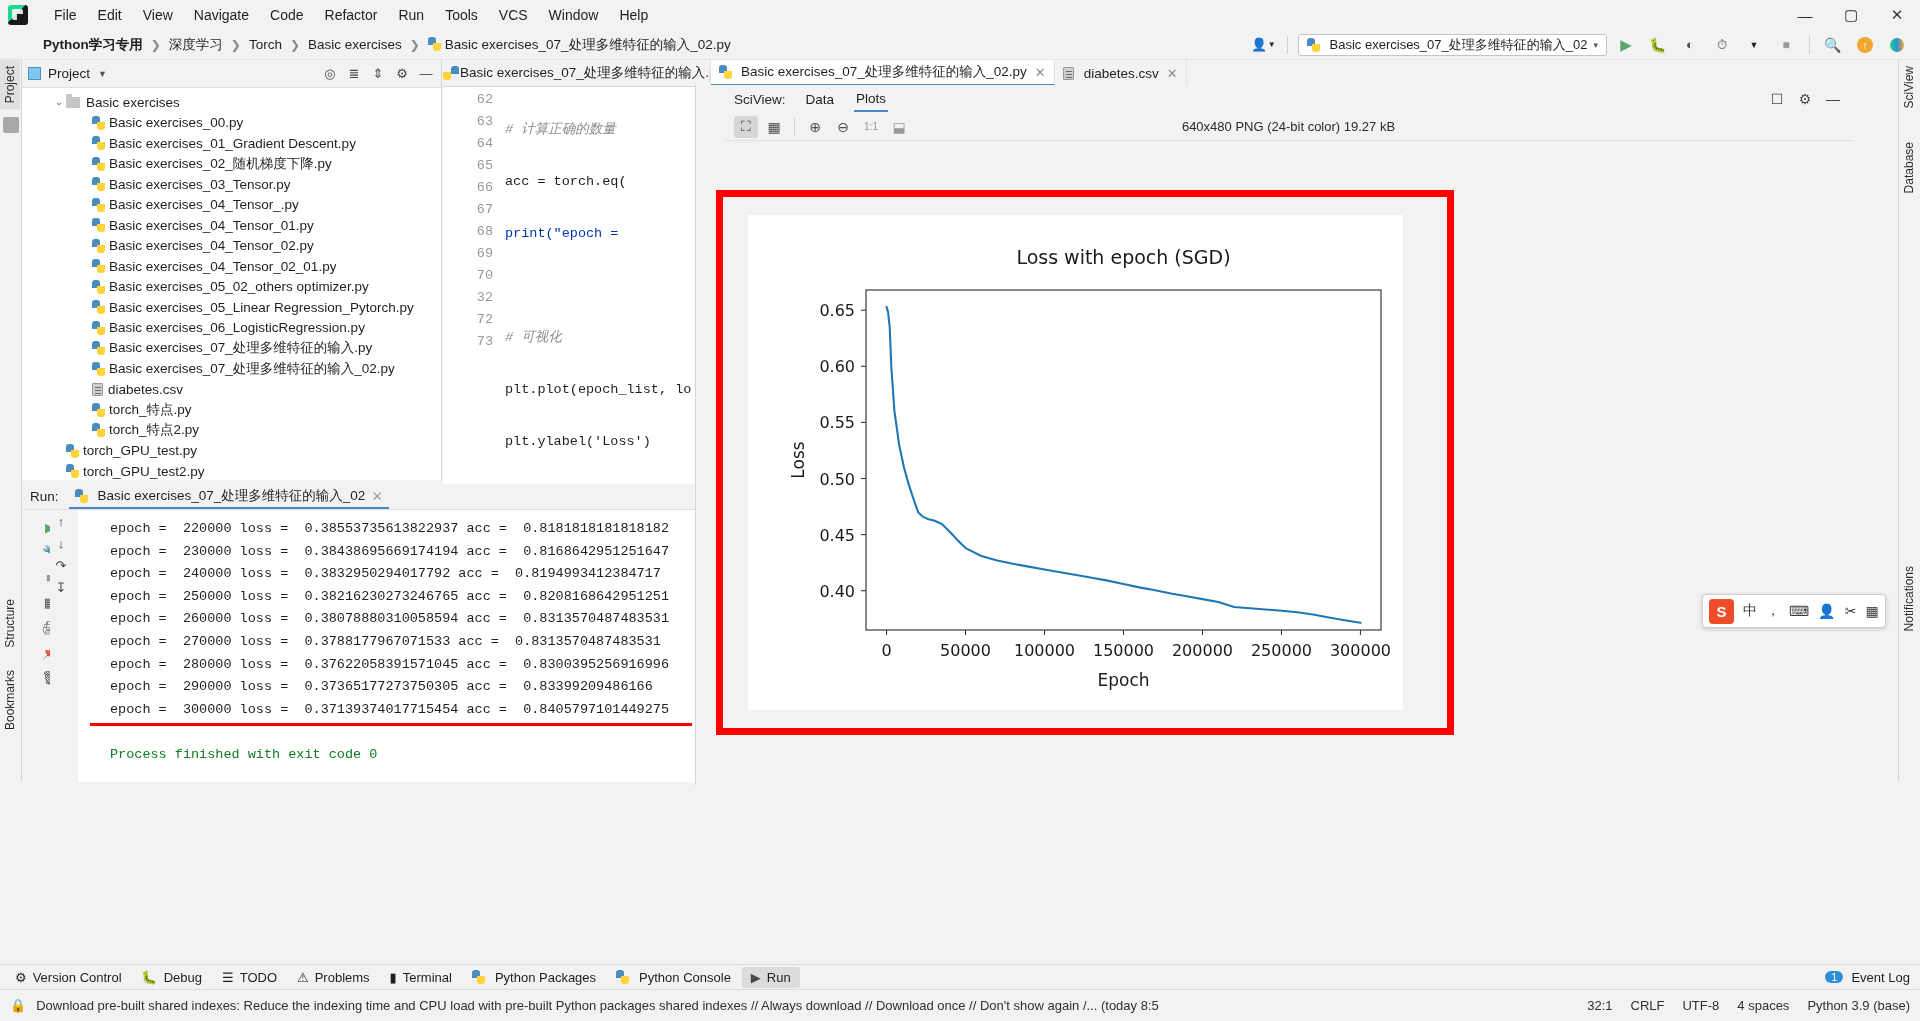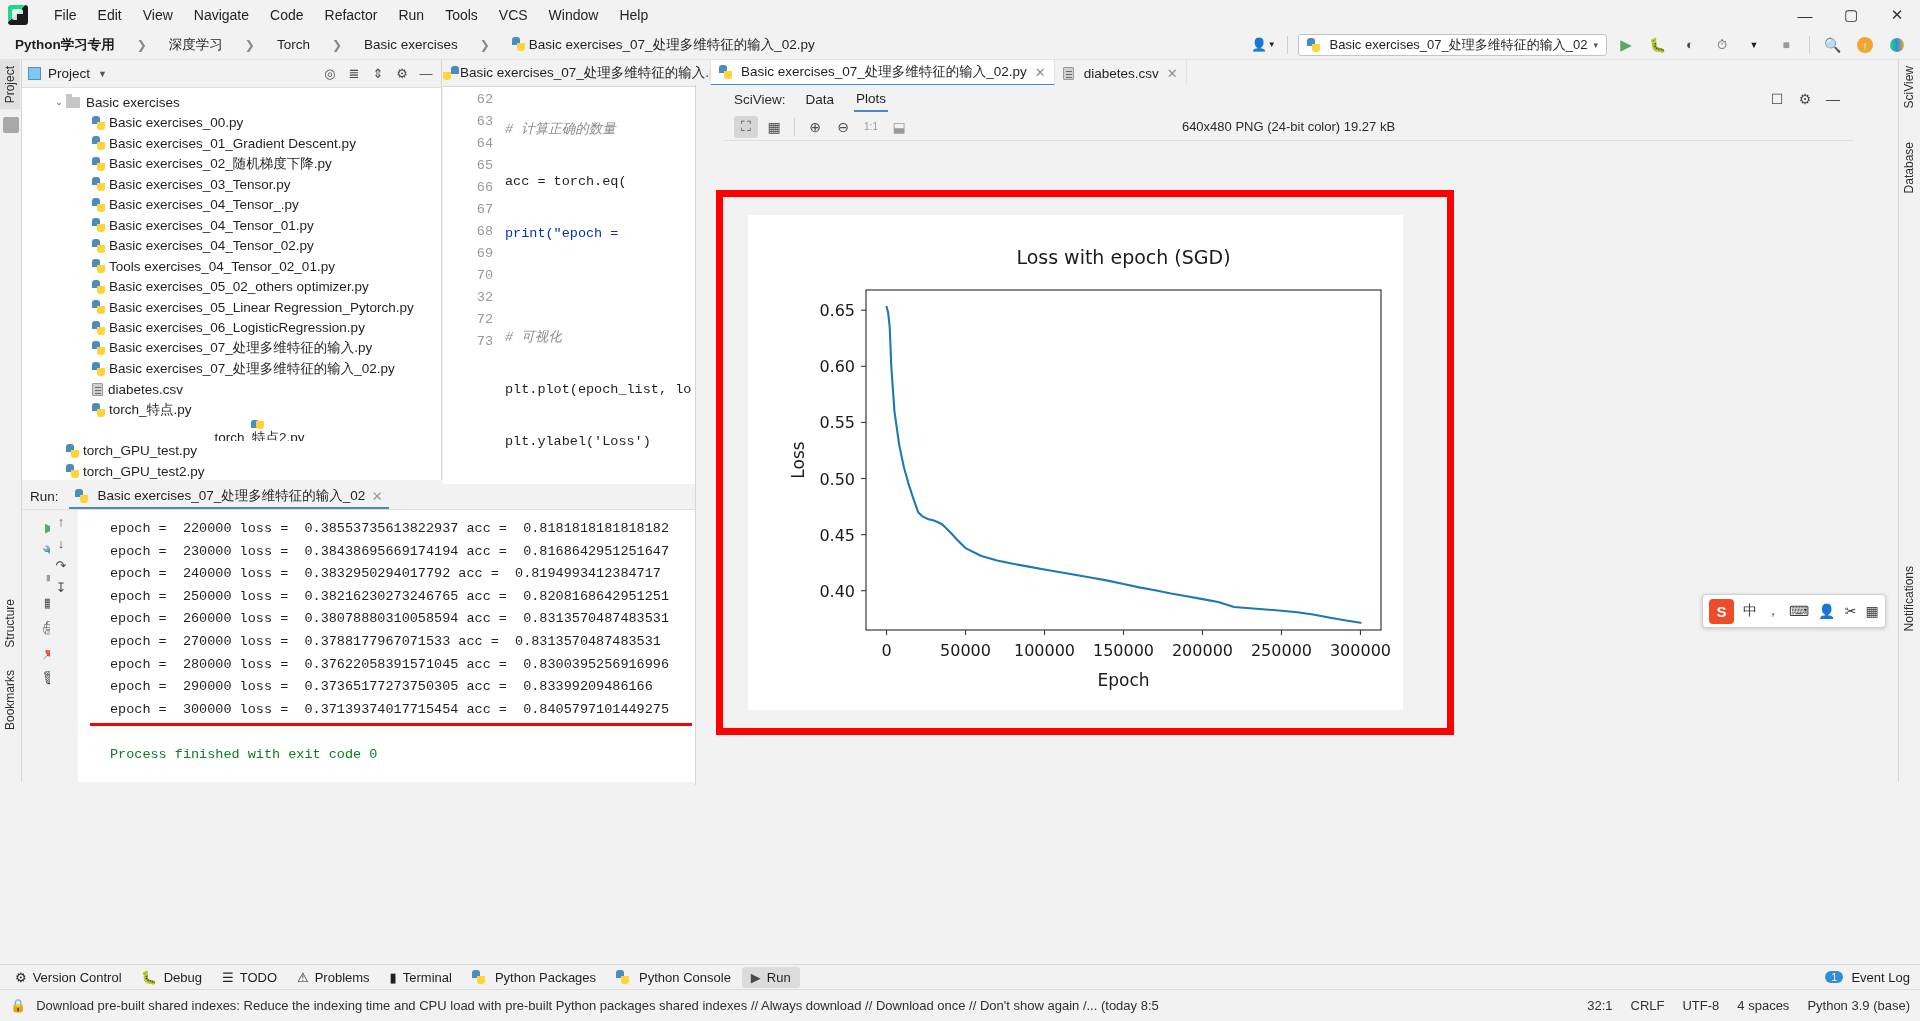--- a/index.html
+++ b/index.html
@@ -37,21 +37,21 @@
   .win-buttons { position:absolute; right:0; top:0; height:30px; display:flex; }
   .win-btn { width:46px; height:30px; display:flex; align-items:center; justify-content:center;
              font-size:15px; color:#333; }
 
   
   .navbar {
     position:absolute; left:0; top:30px; width:1920px; height:30px;
     background:#f2f2f2; display:flex; align-items:center; padding-left:12px;
     border-bottom:1px solid #e3e3e3;
   }
-  .crumbs { display:flex; align-items:center; gap:16px; font-size:13.5px; }
+  .crumbs { display:flex; align-items:center; gap:2px; font-size:13.5px;margin-left:28px; }
   .crumb { padding:2px 3px; white-space:nowrap; }
   .crumb.bold { font-weight:bold; }
   .crumb-sep { color:#8a8a8a; padding:0 3px; font-size:12px; }
   .pyicon {
     width:13px;height:14px;display:inline-block;position:relative;margin-right:4px;vertical-align:-2px;
   }
   .pyicon::before{content:"";position:absolute;left:0;top:0;width:8px;height:8px;background:#4b8bbe;border-radius:3px 3px 0 0;}
   .pyicon::after{content:"";position:absolute;right:0;bottom:0;width:8px;height:8px;background:#ffd43b;border-radius:0 0 3px 3px;}
   .csvicon{width:11px;height:13px;display:inline-block;background:#cfcfcf;border:1px solid #9a9a9a;
            border-radius:1px;margin-right:5px;vertical-align:-2px;position:relative;}
@@ -324,21 +324,21 @@
           <span class="tlabel">Basic exercises_04_Tensor_01.py</span>
         </div>
         <div class="tnode" style="padding-left: 56px;">
           <span class="twist"></span>
           <span class="pyicon"></span>
           <span class="tlabel">Basic exercises_04_Tensor_02.py</span>
         </div>
         <div class="tnode" style="padding-left: 56px;">
           <span class="twist"></span>
           <span class="pyicon"></span>
-          <span class="tlabel">Tools exercises_04_Tensor_02_01.py</span>
+          <span class="tlabel">Basic exercises_04_Tensor_02_01.py</span>
         </div>
         <div class="tnode" style="padding-left: 56px;">
           <span class="twist"></span>
           <span class="pyicon"></span>
           <span class="tlabel">Basic exercises_05_02_others optimizer.py</span>
         </div>
         <div class="tnode" style="padding-left: 56px;">
           <span class="twist"></span>
           <span class="pyicon"></span>
           <span class="tlabel">Basic exercises_05_Linear Regression_Pytorch.py</span>
@@ -361,21 +361,21 @@
         <div class="tnode" style="padding-left: 56px;">
           <span class="twist"></span>
           <span class="csvicon"></span>
           <span class="tlabel">diabetes.csv</span>
         </div>
         <div class="tnode" style="padding-left: 56px;">
           <span class="twist"></span>
           <span class="pyicon"></span>
           <span class="tlabel">torch_特点.py</span>
         </div>
-        <div class="tnode" style="padding-left: 56px; flex-direction: column;">
+        <div class="tnode" style="padding-left: 56px;">
           <span class="twist"></span>
           <span class="pyicon"></span>
           <span class="tlabel">torch_特点2.py</span>
         </div>
         <div class="tnode" style="padding-left: 30px;">
           <span class="twist"></span>
           <span class="pyicon"></span>
           <span class="tlabel">torch_GPU_test.py</span>
         </div>
         <div class="tnode" style="padding-left: 30px;">

